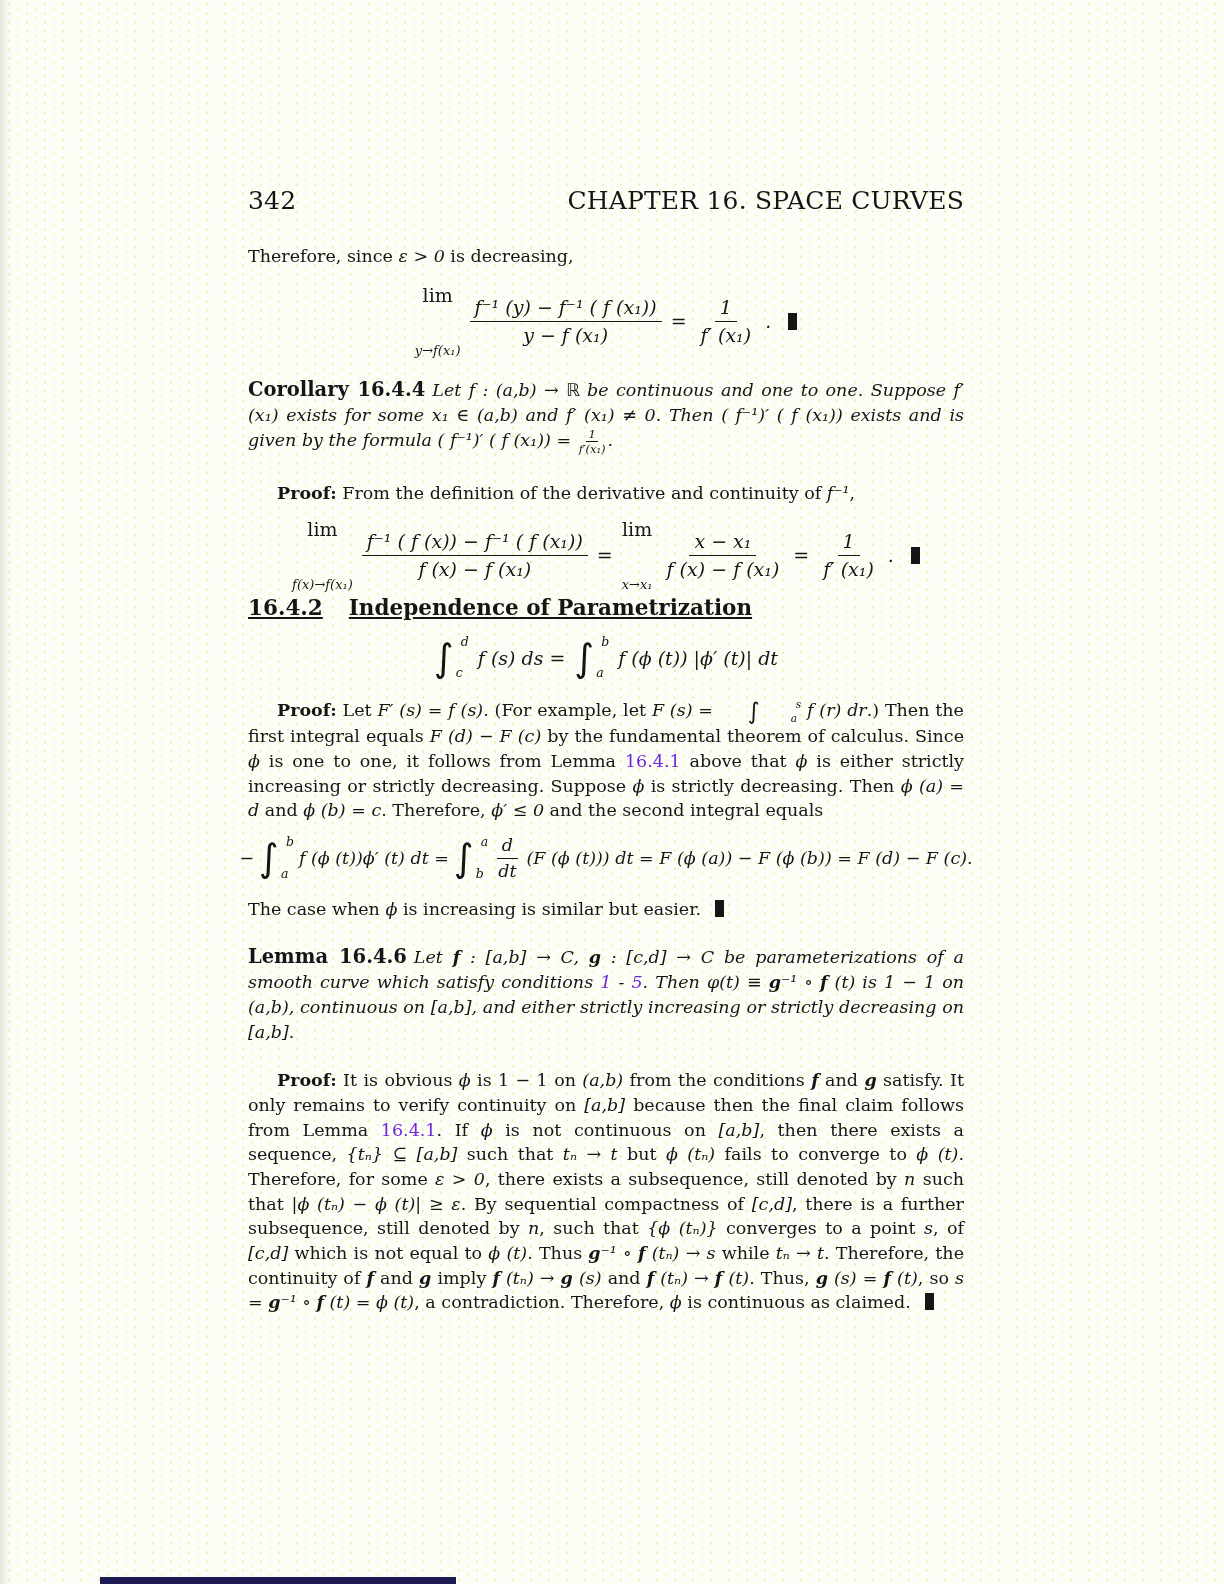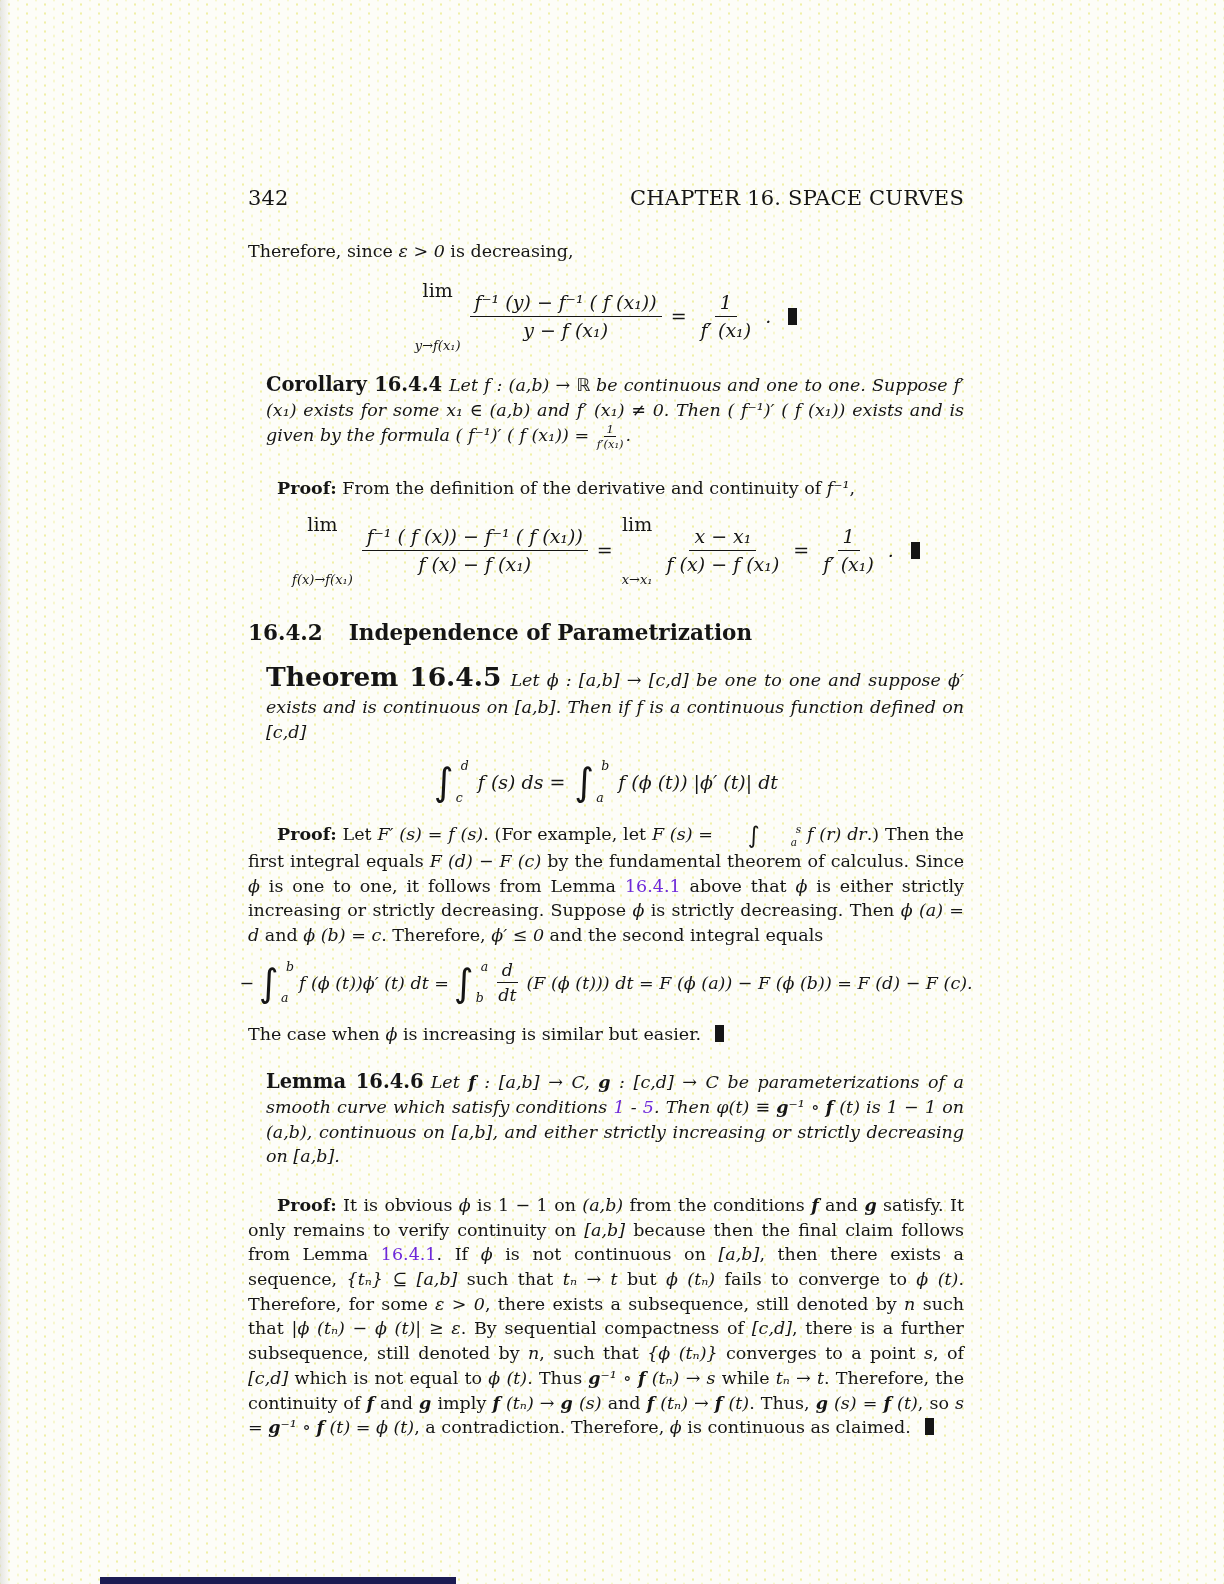--- a/index.html
+++ b/index.html
@@ -11,32 +11,32 @@
       radial-gradient(circle, rgba(236,236,140,.5) .9px, transparent 1.4px);
     background-size:18px 9px,18px 9px;
     background-position:0 0,9px 4.5px;
     font-family:"DejaVu Serif","DejaVu Sans","Liberation Serif",serif;
     color:#151515;
   }
   .edge-shade{position:absolute;left:0;top:0;bottom:0;width:10px;
     background:linear-gradient(90deg,rgba(120,120,120,.18),rgba(120,120,120,0));}
   .col{position:absolute;left:248px;top:0;width:716px;}
   .hdr{display:flex;justify-content:space-between;margin-top:186px;
-    font-size:21px;letter-spacing:.2px;}
+    font-size:25px;letter-spacing:.2px;}
   .para{font-size:17.5px;line-height:1.41;text-align:justify;}
   .indent{text-indent:29px;}
   .seg-i{font-style:italic;}
   .seg-b{font-weight:bold;font-style:normal;}
   .seg-bi{font-weight:bold;font-style:italic;}
   .seg-link{color:#6d28d9;cursor:pointer;}
   
-  .thm{font-style:italic;margin-left:18px;}
+  .thm{font-style:italic;}
   .thm-head{font-weight:bold;font-style:normal;font-size:19.5px;padding-right:7px;}
   .thm-head-big{font-size:26.5px;padding-right:9px;}
-  .sec-head{font-weight:bold;font-size:21.5px;margin-top:34px;}
+  .sec-head{font-weight:bold;font-size:21.5px;margin-top:4px;text-decoration:underline;}
   .sec-head .sec-num{padding-right:26px;}
   
   .eq{display:flex;justify-content:center;align-items:center;
     font-size:19px;font-style:italic;gap:9px;white-space:nowrap;}
   .eq .seg-i{white-space:pre;}
   .frac{display:inline-flex;flex-direction:column;align-items:center;line-height:1.18;justify-content:flex-end;}
   .frac .num{padding:0 5px 2px;border-bottom:1.4px solid #151515;}
   .frac .den{padding:2px 5px 0;}
   .lim{display:inline-flex;flex-direction:column;align-items:center;line-height:1;gap:29px;}
   .limword{font-style:normal;font-size:19px;}
@@ -127,23 +127,20 @@
         <span class="den">f′ (x₁)</span>
       </span>
       <span class="seg-i">.</span>
       <span class="qed"></span>
     </div>
 
   <div class="sec-head">
     <span class="sec-num">16.4.2</span><span>Independence of Parametrization</span>
   </div>
 
-  <div class="para thm" style="margin-top:13px">
-    <span class="thm-head thm-head-big">Theorem 16.4.5</span><span><span class="seg-t">Let ϕ : [a,b] → [c,d] be one to one and suppose ϕ′ exists and is continuous on [a,b]. Then if f is a continuous function defined on [c,d]</span></span>
-  </div>
 
   <div class="eq" style="margin-top:15px">
       <span class="intwrap">
         <span class="int">∫</span>
         <span class="ilim">
           <span class="isup">d</span>
           <span class="isub">c</span>
         </span>
       </span>
       <span class="seg-i">f (s) ds =</span>

